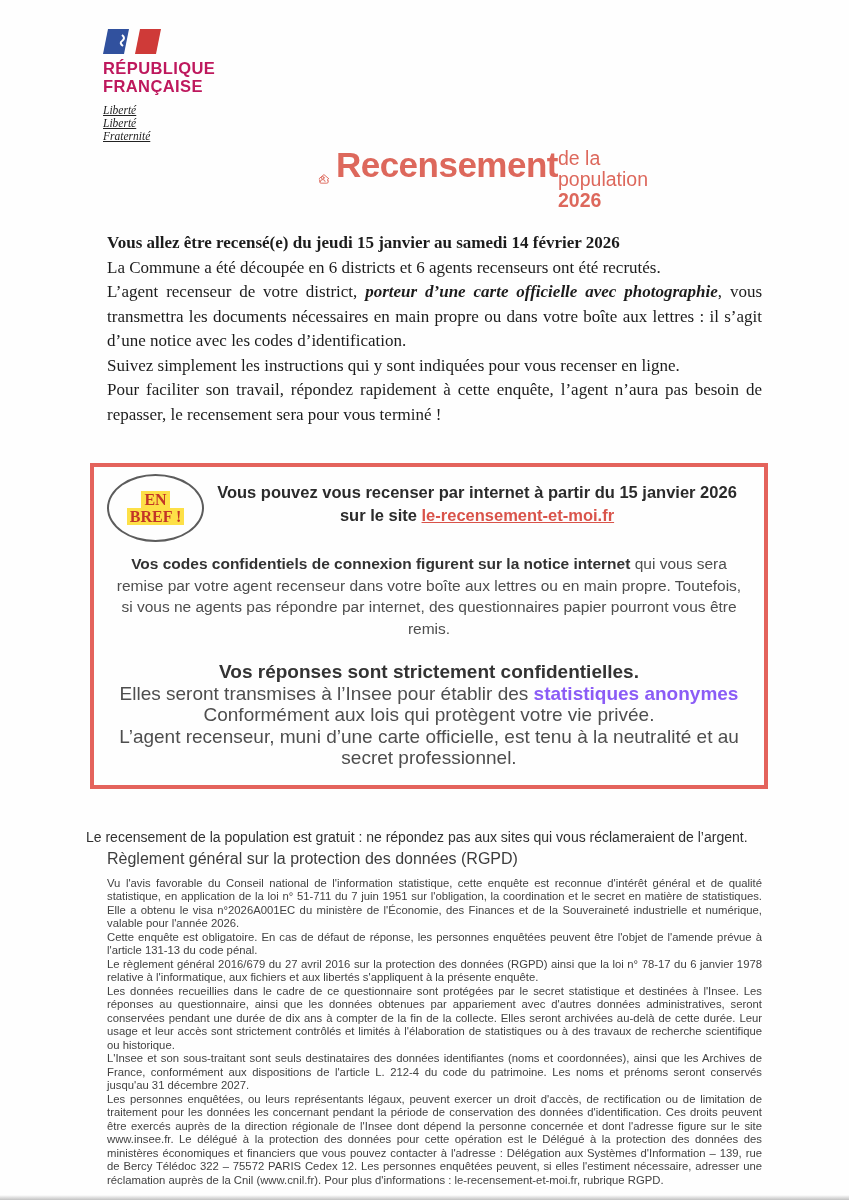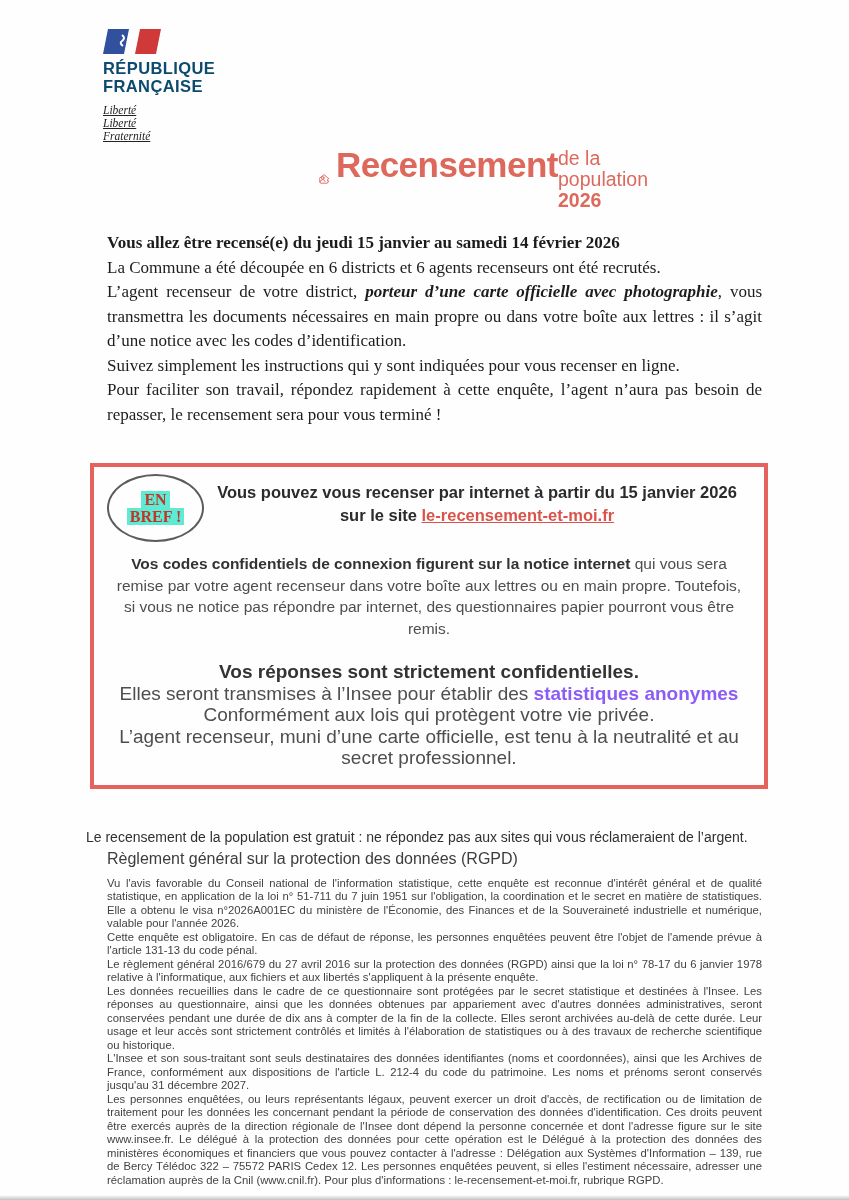--- a/index.html
+++ b/index.html
@@ -12,21 +12,21 @@
     font-family:"Liberation Serif", serif;
     color:#1c1c1c;
   }
   
   .letterhead{padding:28px 0 0 103px;}
   .flag{display:block;}
   .rf-wordmark{
     margin-top:4px;
     font-family:"Liberation Sans", sans-serif;
     font-weight:bold;font-size:16.5px;line-height:18px;
-    letter-spacing:.4px;color:#0c4a6e;
+    letter-spacing:.4px;color:#be185d;
   }
   .motto{
     margin-top:9px;
     font-family:"Liberation Serif", serif;
     font-style:italic;font-size:11.5px;line-height:13px;color:#222;text-decoration:underline;
   }
   
   .census-logo{
     display:flex;align-items:center;gap:6px;
     margin:4px 0 0 318px;width:330px;
@@ -61,21 +61,21 @@
     font-family:"Liberation Sans", sans-serif;
     text-align:center;color:#4e4e4e;
   }
   .badge{
     position:absolute;left:13px;top:7px;
     width:93px;height:64px;
     border:2px solid #5c5c5c;border-radius:50%;
     display:flex;flex-direction:column;align-items:center;justify-content:center;
   }
   .badge .hl{
-    background:#5eead4;color:#c23527;
+    background:#fde047;color:#c23527;
     font-family:"Liberation Serif", serif;
     font-weight:bold;font-size:16px;line-height:17px;
     padding:0 3px;
   }
   .box-heading{
     margin:2px 4px 0 100px;
     font-weight:bold;font-size:16.5px;line-height:23px;color:#2b2b2b;
   }
   .box-link{color:#d9534a;text-decoration:underline;font-weight:bold;}
   .codes{margin:26px 4px 0;font-size:15.5px;line-height:21.5px;}
@@ -157,21 +157,21 @@
 
   <section class="bref-box">
     <div class="badge">
       <span class="hl">EN</span>
       <span class="hl">BREF !</span>
     </div>
     <div class="box-heading">
       <div>Vous pouvez vous recenser par internet à partir du 15 janvier 2026</div>
       <div><span>sur le site </span><a href="#" class="box-link">le-recensement-et-moi.fr</a></div>
     </div>
-    <p class="codes"><b>Vos codes confidentiels de connexion figurent sur la notice internet</b><span> qui vous sera remise par votre agent recenseur dans votre boîte aux lettres ou en main propre. Toutefois, si vous ne notice pas répondre par internet, des questionnaires papier pourront vous être remis.</span></p>
+    <p class="codes"><b>Vos codes confidentiels de connexion figurent sur la notice internet</b><span> qui vous sera remise par votre agent recenseur dans votre boîte aux lettres ou en main propre. Toutefois, si vous ne agents pas répondre par internet, des questionnaires papier pourront vous être remis.</span></p>
     <div class="conf">
       <p class="b">Vos réponses sont strictement confidentielles.</p>
       <p><span>Elles seront transmises à l’Insee pour établir des </span><b>statistiques anonymes</b></p>
       <p>Conformément aux lois qui protègent votre vie privée.</p>
       <p>L’agent recenseur, muni d’une carte officielle, est tenu à la neutralité et au secret professionnel.</p>
     </div>
   </section>
 
   <p class="gratuit"><span>Le recensement de la population est </span><b>gratuit</b><span> : ne répondez pas aux sites qui vous réclameraient de l’argent.</span></p>
   <p class="rgpd-caption">Règlement général sur la protection des données (RGPD)</p>

